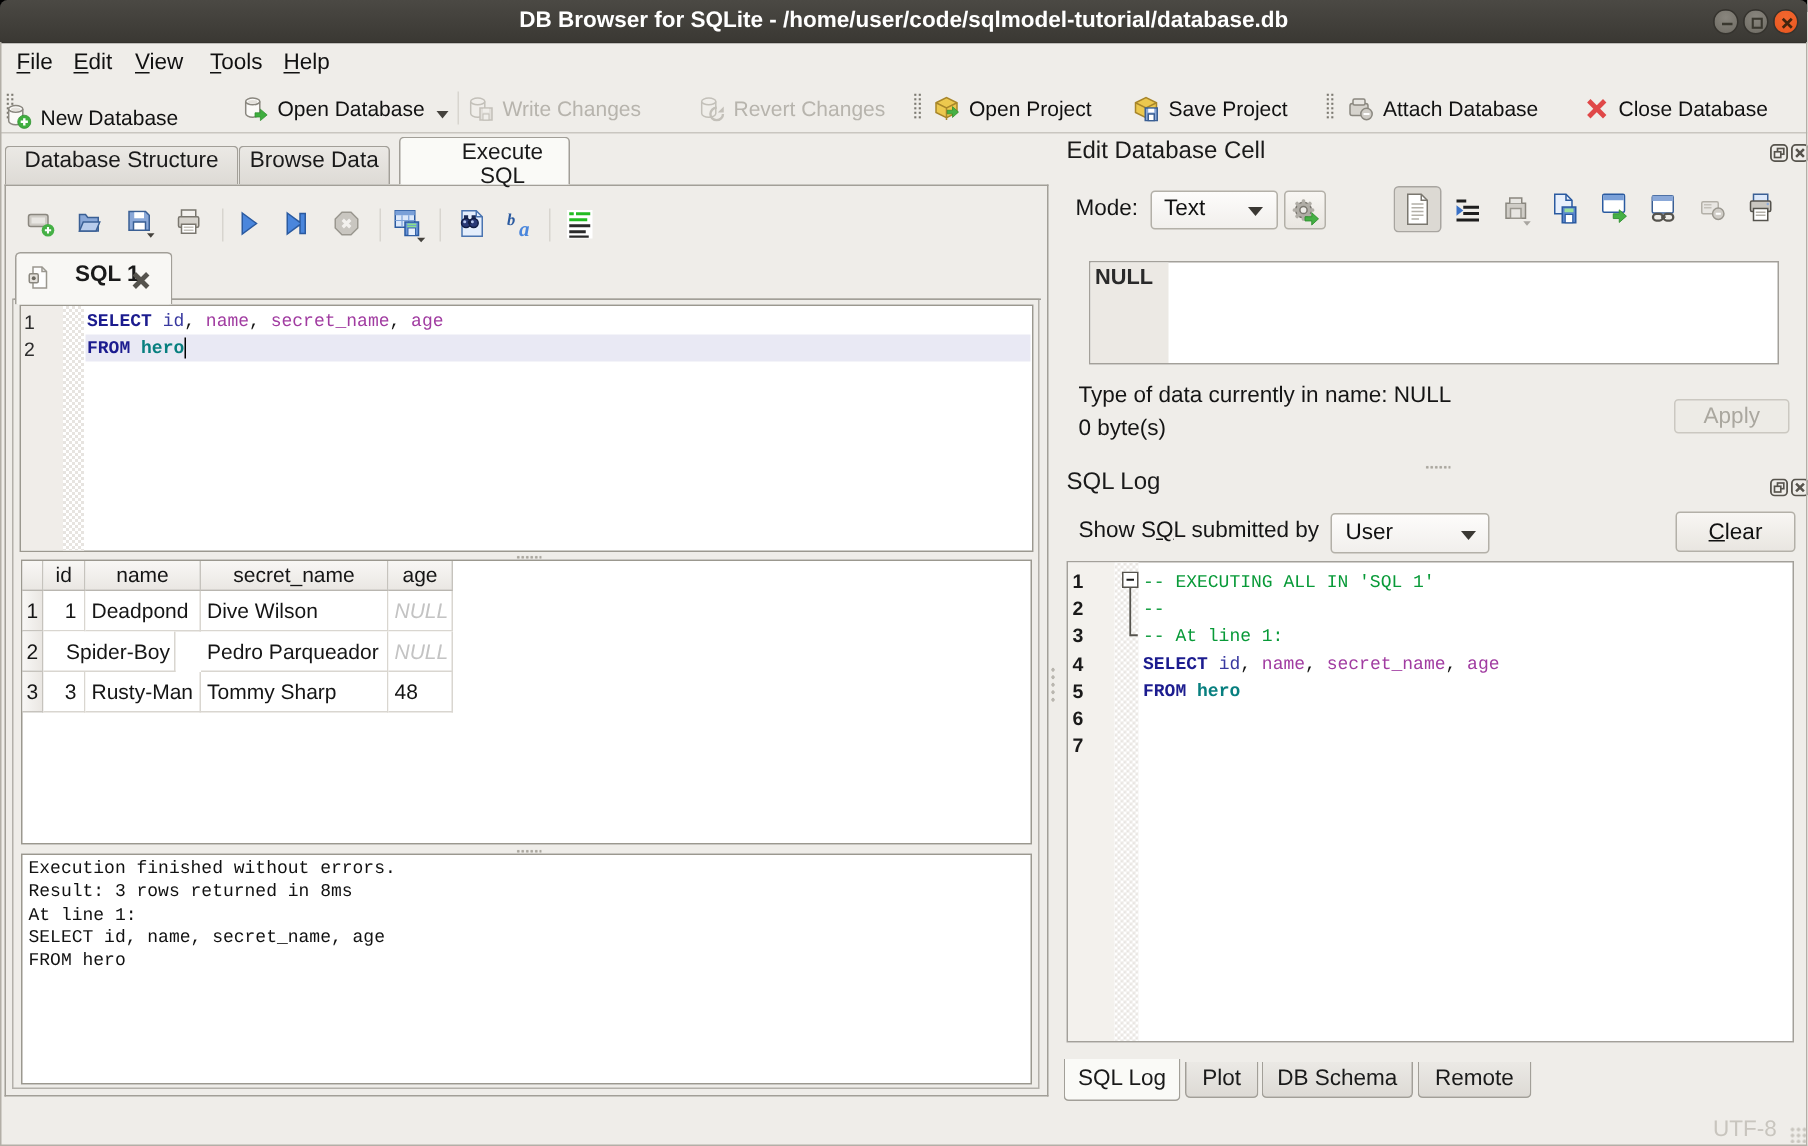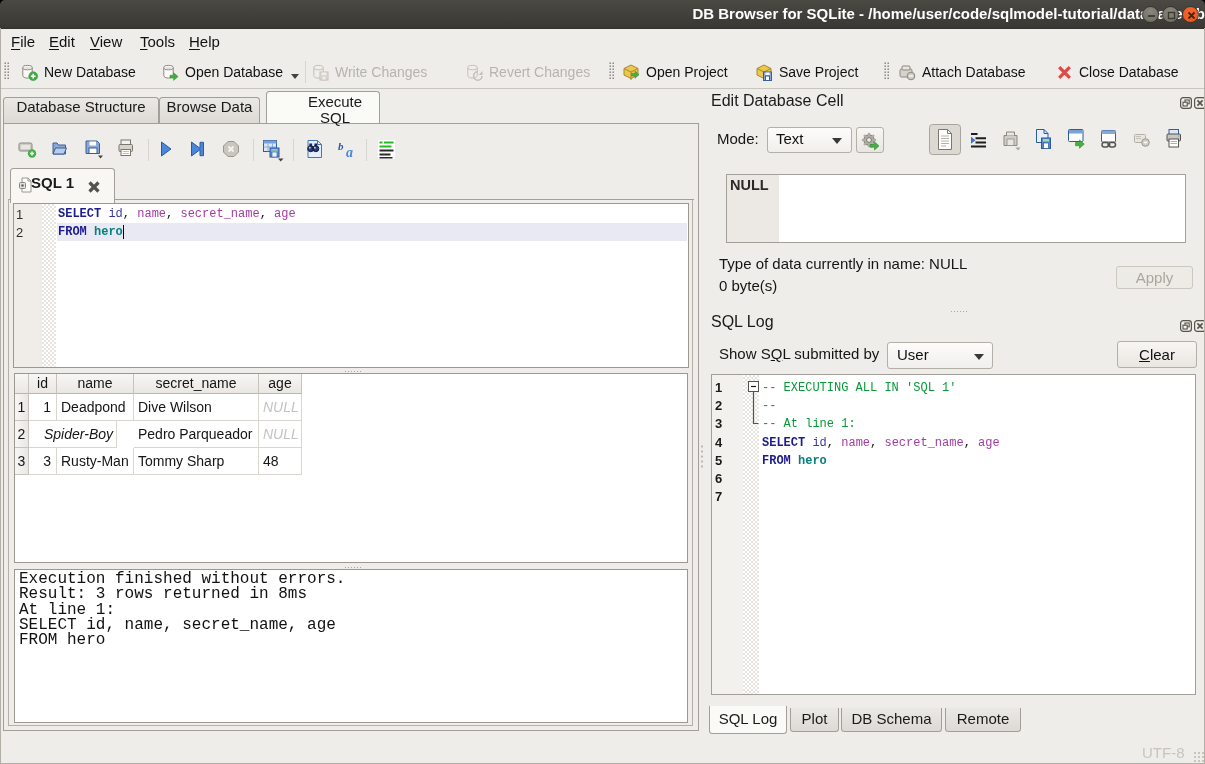--- a/index.html
+++ b/index.html
@@ -1,21 +1,21 @@
 <!DOCTYPE html>
 <html><head>
 <meta charset="utf-8">
 <style>
 * { margin:0; padding:0; box-sizing:border-box; }
 html,body { width:1205px; height:764px; overflow:hidden; }
 body { font-family:"Liberation Sans", sans-serif; background:#efede9; position:relative; font-size:15px; color:#151515; }
 
 #titlebar { position:absolute; left:0; top:0; width:1205px; height:29px;
   background:linear-gradient(#4b4944,#3a3833); border-bottom:1px solid #33312d; border-radius:5px 5px 0 0;
-  color:#fff; font-weight:bold; font-size:15px; text-align:right; line-height:27px; }
+  color:#fff; font-weight:bold; font-size:15px; text-align:center; line-height:27px; }
 .winbtn { position:absolute; top:6px; width:17px; height:17px; border-radius:50%;
   background:radial-gradient(circle at 50% 30%, #89867e, #6e6b63); border:1px solid #35332e; }
 .winbtn svg { position:absolute; left:1.5px; top:1.5px; }
 #btn-close { background:radial-gradient(circle at 50% 30%, #f3672f, #e8561f); }
 
 .menu-item { position:absolute; top:33px; font-size:15px; color:#111; }
 .menu-item u { text-decoration:underline; text-underline-offset:2px; }
 
 .tbtn { position:absolute; top:58px; height:28px; display:flex; align-items:center; font-size:14px; color:#111; }
 .tbtn.disabled { color:#b7b4ad; }
@@ -42,21 +42,21 @@
 .cmt { color:#089a38; }
 
 #results { position:absolute; left:14px; top:373px; width:674px; height:190px; background:#fff; border:1px solid #9b988f; font-size:14px; }
 .hcell { position:absolute; top:0; background:linear-gradient(#f8f7f5,#eae7e3); border-right:1px solid #c6c3bd; border-bottom:1px solid #b9b6b0; text-align:center; line-height:19px; height:20px; }
 .vcell { position:absolute; left:0; width:14px; background:linear-gradient(90deg,#f8f7f5,#eae7e3); border-right:1px solid #c6c3bd; border-bottom:1px solid #c6c3bd; text-align:center; height:27px; line-height:26px; }
 .cell { position:absolute; height:27px; line-height:26px; border-right:1px solid #d9d6d0; border-bottom:1px solid #d9d6d0; padding-left:4px; background:#fff; }
 .cell.num { text-align:right; padding-right:5px; }
 .cell.null { color:#c3c3c3; font-style:italic; }
 
 #msgbox { position:absolute; left:14px; top:569px; width:674px; height:154px; background:#fff; border:1px solid #9b988f; }
-#msgtext { position:absolute; left:4px; top:2px; font-family:"Liberation Mono", monospace; font-size:16px; line-height:15.3px; color:#111; white-space:pre; }
+#msgtext { position:absolute; left:4px; top:2px; font-family:"Liberation Mono", monospace; font-size:12px; line-height:15.3px; color:#111; white-space:pre; }
 .splitdots { position:absolute; width:17px; height:3px;
   background-image:radial-gradient(circle,#aaa79f 0.8px,transparent 1px); background-size:3px 3px; }
 
 .dockbtn { position:absolute; width:11px; height:11px; }
 .combo { position:absolute; background:linear-gradient(#fdfcfb,#f1efec); border:1px solid #b3b0a8; border-radius:3px; font-size:15px; color:#111; }
 .btn { position:absolute; background:linear-gradient(#f8f6f3,#e9e6e1); border:1px solid #b3b0a8; border-radius:3px; text-align:center; font-size:15px; color:#111; }
 .btn.disabled { color:#aaa79f; background:#edebe6; border-color:#cbc8c1; }
 #celledit { position:absolute; left:726px; top:174px; width:460px; height:69px; background:#fff; border:1px solid #a3a09a; }
 #cellstrip { position:absolute; left:0; top:0; width:52px; height:67px; background:#ece9e4; }
 
@@ -108,21 +108,21 @@
       <rect x="0.5" y="6.5" width="1.4" height="1.4"></rect>
       <rect x="3.5" y="6.5" width="1.4" height="1.4"></rect>
       <rect x="0.5" y="9.5" width="1.4" height="1.4"></rect>
       <rect x="3.5" y="9.5" width="1.4" height="1.4"></rect>
       <rect x="0.5" y="12.5" width="1.4" height="1.4"></rect>
       <rect x="3.5" y="12.5" width="1.4" height="1.4"></rect>
       <rect x="0.5" y="15.5" width="1.4" height="1.4"></rect>
       <rect x="3.5" y="15.5" width="1.4" height="1.4"></rect>
     </g>
   </svg>
-<div class="tbtn" style="left:21px;">
+<div class="tbtn" style="left:4px;align-items:flex-end;">
   <svg width="17" height="17" viewBox="0 0 17 17">
       <path d="M1.8 3.6 v8 c0 1.4 2.1 2.5 4.7 2.5 2.6 0 4.7 -1.1 4.7 -2.5 v-8" fill="#fbfaf8" stroke="#8a877f"></path>
       <ellipse cx="6.5" cy="3.6" rx="4.7" ry="2.2" fill="#fbfaf8" stroke="#8a877f"></ellipse>
       <ellipse cx="6.5" cy="3.9" rx="3.2" ry="1.2" fill="#e4e1dc"></ellipse>
       <circle cx="12.2" cy="12.2" r="4.4" fill="#3fae3f" stroke="#2e8f2e" stroke-width="0.5"></circle>
       <path d="M12.2 9.8 v4.8 M9.8 12.2 h4.8" stroke="#fff" stroke-width="1.6"></path>
     </svg>
   New Database</div>
 <div class="tbtn" style="left:162px;align-items:center;">
   <svg width="17" height="17" viewBox="0 0 17 17">
@@ -307,21 +307,21 @@
   </svg>
 </div>
 
 <div style="position:absolute;left:10px;top:168px;width:105px;height:35px;background:#f8f7f4;border:1px solid #a29f98;border-bottom:none;border-radius:3.5px 3.5px 0 0;z-index:4;">
   <svg width="16" height="16" style="position:absolute;left:7px;top:8px;" viewBox="0 0 16 16">
       <path d="M4 1 h6 l3 3 v11 h-9 z" fill="#fdfdfd" stroke="#9a978f"></path>
       <path d="M10 1 v3 h3" fill="none" stroke="#9a978f"></path>
       <rect x="1.5" y="5.5" width="6" height="6" rx="1" fill="#e4e1dc" stroke="#8a877f"></rect>
       <circle cx="4.5" cy="8.5" r="1.3" fill="#6a675f"></circle>
     </svg>
-  <span style="position:absolute;left:20px;top:5px;font-size:15px;font-weight:bold;color:#1a1a1a;">SQL 1</span>
+  <span style="position:absolute;left:39px;top:5px;font-size:15px;font-weight:bold;color:#1a1a1a;">SQL 1</span>
   <svg width="14" height="14" style="position:absolute;left:76px;top:11px;" viewBox="0 0 14 14">
       <path d="M2.5 2.5 L11.5 11.5 M11.5 2.5 L2.5 11.5" stroke="#55534d" stroke-width="3.2"></path>
     </svg>
 </div>
 <div style="position:absolute;left:9px;top:199px;width:685px;height:1px;background:#a29f98;z-index:2;"></div>
 
 <div id="editor">
   <div id="edgutter"></div>
   <div id="edfold"></div>
   <div style="position:absolute;left:43px;top:19px;width:630px;height:17.5px;background:#e9e9f4;"></div>
@@ -339,21 +339,21 @@
   <div class="hcell" style="left:119px;width:125px;">secret_name</div>
   <div class="hcell" style="left:244px;width:43px;">age</div>
   <div class="vcell" style="top:20px;">1</div>
   <div class="vcell" style="top:47px;">2</div>
   <div class="vcell" style="top:74px;">3</div>
   <div class="cell num" style="left:14px;top:20px;width:28px;">1</div>
   <div class="cell" style="left:42px;top:20px;width:77px;">Deadpond</div>
   <div class="cell" style="left:119px;top:20px;width:125px;">Dive Wilson</div>
   <div class="cell null" style="left:244px;top:20px;width:43px;">NULL</div>
   <div class="cell num" style="left:14px;top:47px;width:28px;">2</div>
-  <div class="cell" style="left:25px;top:47px;width:77px;font-style:italic;">Spider-Boy</div>
+  <div class="cell" style="left:25px;top:47px;width:77px;">Spider-Boy</div>
   <div class="cell" style="left:119px;top:47px;width:125px;">Pedro Parqueador</div>
   <div class="cell null" style="left:244px;top:47px;width:43px;">NULL</div>
   <div class="cell num" style="left:14px;top:74px;width:28px;">3</div>
   <div class="cell" style="left:42px;top:74px;width:77px;">Rusty-Man</div>
   <div class="cell" style="left:119px;top:74px;width:125px;">Tommy Sharp</div>
   <div class="cell" style="left:244px;top:74px;width:43px;">48</div>
 </div>
 <div class="splitdots" style="left:344px;top:565.5px;"></div>
 
 <div id="msgbox">

